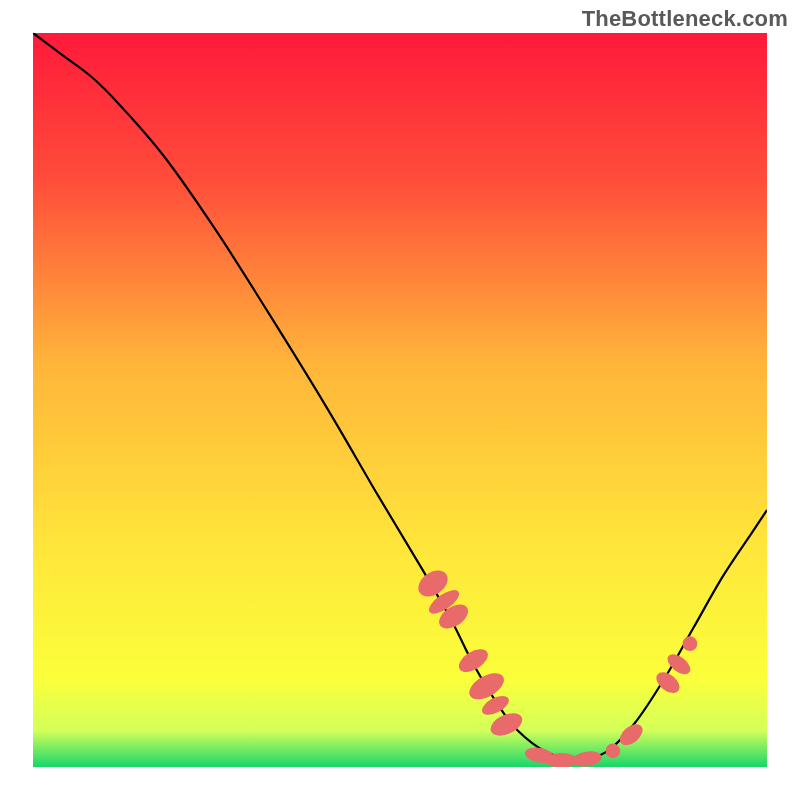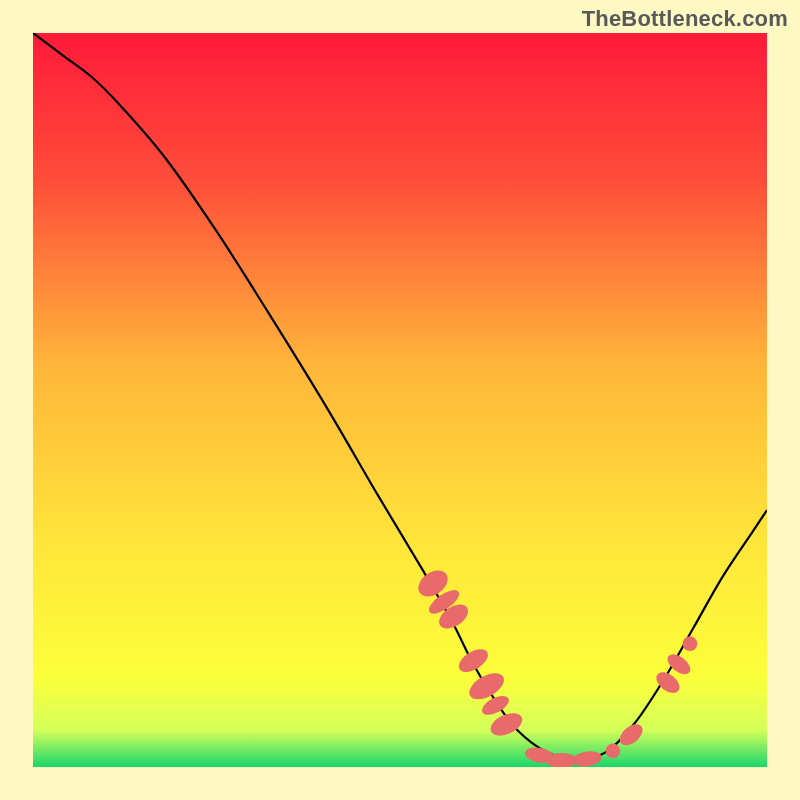--- a/index.html
+++ b/index.html
@@ -1,17 +1,17 @@
 <!DOCTYPE html>
 <html><head>
 <meta charset="utf-8">
 <style>
   * { margin: 0; padding: 0; box-sizing: border-box; }
   html, body { width: 800px; height: 800px; background: #000; overflow: hidden; }
-  .frame { position: relative; width: 800px; height: 800px; background: #fef9c3; }
+  .frame { position: relative; width: 800px; height: 800px; background: #ffffff; }
   .watermark {
     position: absolute;
     top: 6px;
     right: 12px;
     font-family: Arial, Helvetica, sans-serif;
     font-size: 22px;
     font-weight: 600;
     color: #58595b;
     letter-spacing: 0.2px;
     z-index: 3;

